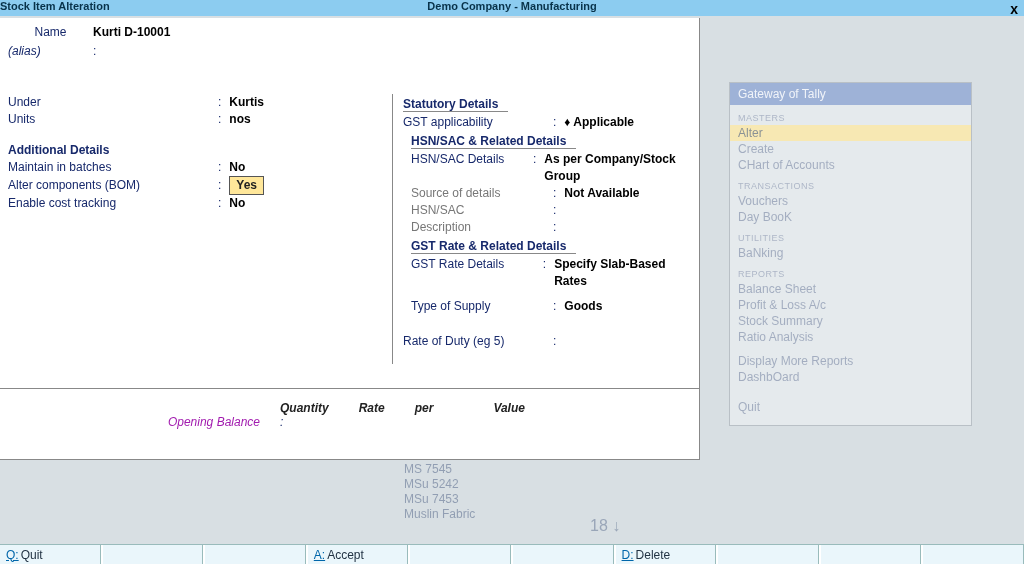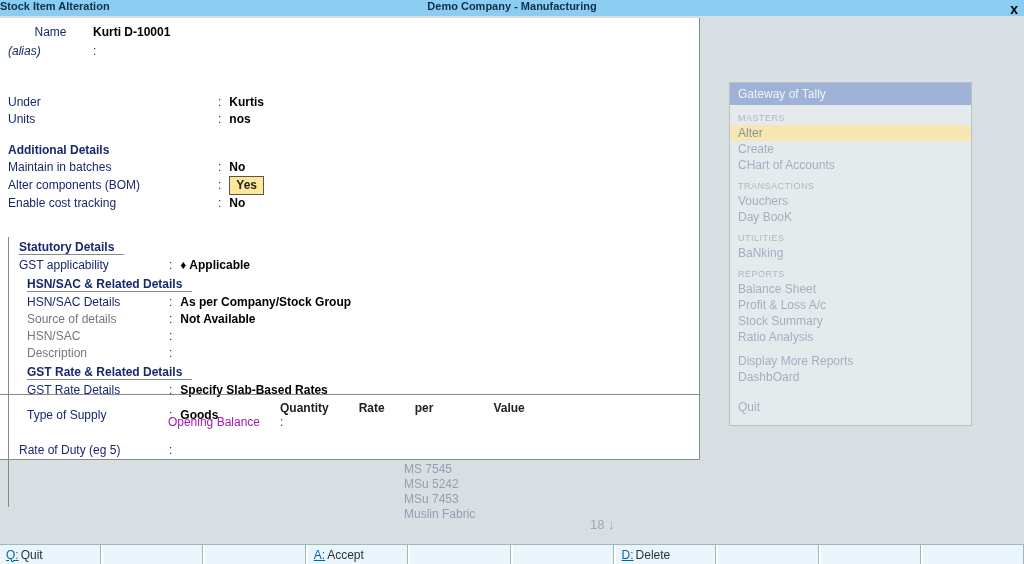--- a/index.html
+++ b/index.html
@@ -48,37 +48,38 @@
   .panel .val-plain { color: #000; font-weight: normal; }
   .panel .muted { color: #777; }
   .section-head {
     font-weight: bold;
     color: #17296b;
     border-bottom: 1px solid #888;
     display: inline-block;
     padding-right: 10px;
     margin: 3px 0 2px 0;
   }
-  .two-cols { display: flex; gap: 25px; margin-top: 34px; flex-direction: column; }
+  .two-cols { display: flex; gap: 16px; margin-top: 34px; }
   .leftcol { width: 368px; }
   .rightcol { flex: 1; border-left: 1px solid #888; padding-left: 10px; min-height:270px;}
   .highlight-input {
     background: #ffe79a;
     border: 1px solid #555;
     padding: 0 6px;
     font-weight: bold;
     display: inline-block;
     min-width: 28px;
   }
   .namearea { margin-bottom: 2px; text-align: center; }
   .opening-row {
     position: absolute;
     left: 0; right: 0; bottom: 30px;
     border-top: 1px solid #888;
-    padding-top: 6px;
+    padding-top: 12px;
+    font-style: italic;
   }
   .opening-headers {
     display: flex; font-weight: bold;
     padding-left: 280px;
   }
   .opening-headers span { margin-right: 30px; }
   .opening-label {
     text-align: right;
     padding-right: 20px;
     width: 280px;
@@ -120,21 +121,21 @@
   
   .behind-list {
     position: absolute;
     left: 404px; top: 462px;
     color: rgba(60,80,120,0.45);
     font-size: 12px;
     line-height: 15px;
   }
   .behind-count {
     position:absolute; left:590px; top:517px;
-    color: rgba(60,80,120,0.4); font-size:13px;
+    color: rgba(60,80,120,0.4); font-size:16px;
   }
 
   
   .bottombar {
     position: absolute;
     left: 0; right: 0; bottom: 0;
     height: 20px;
     background: #fff;
     display: flex;
     gap: 2px;

